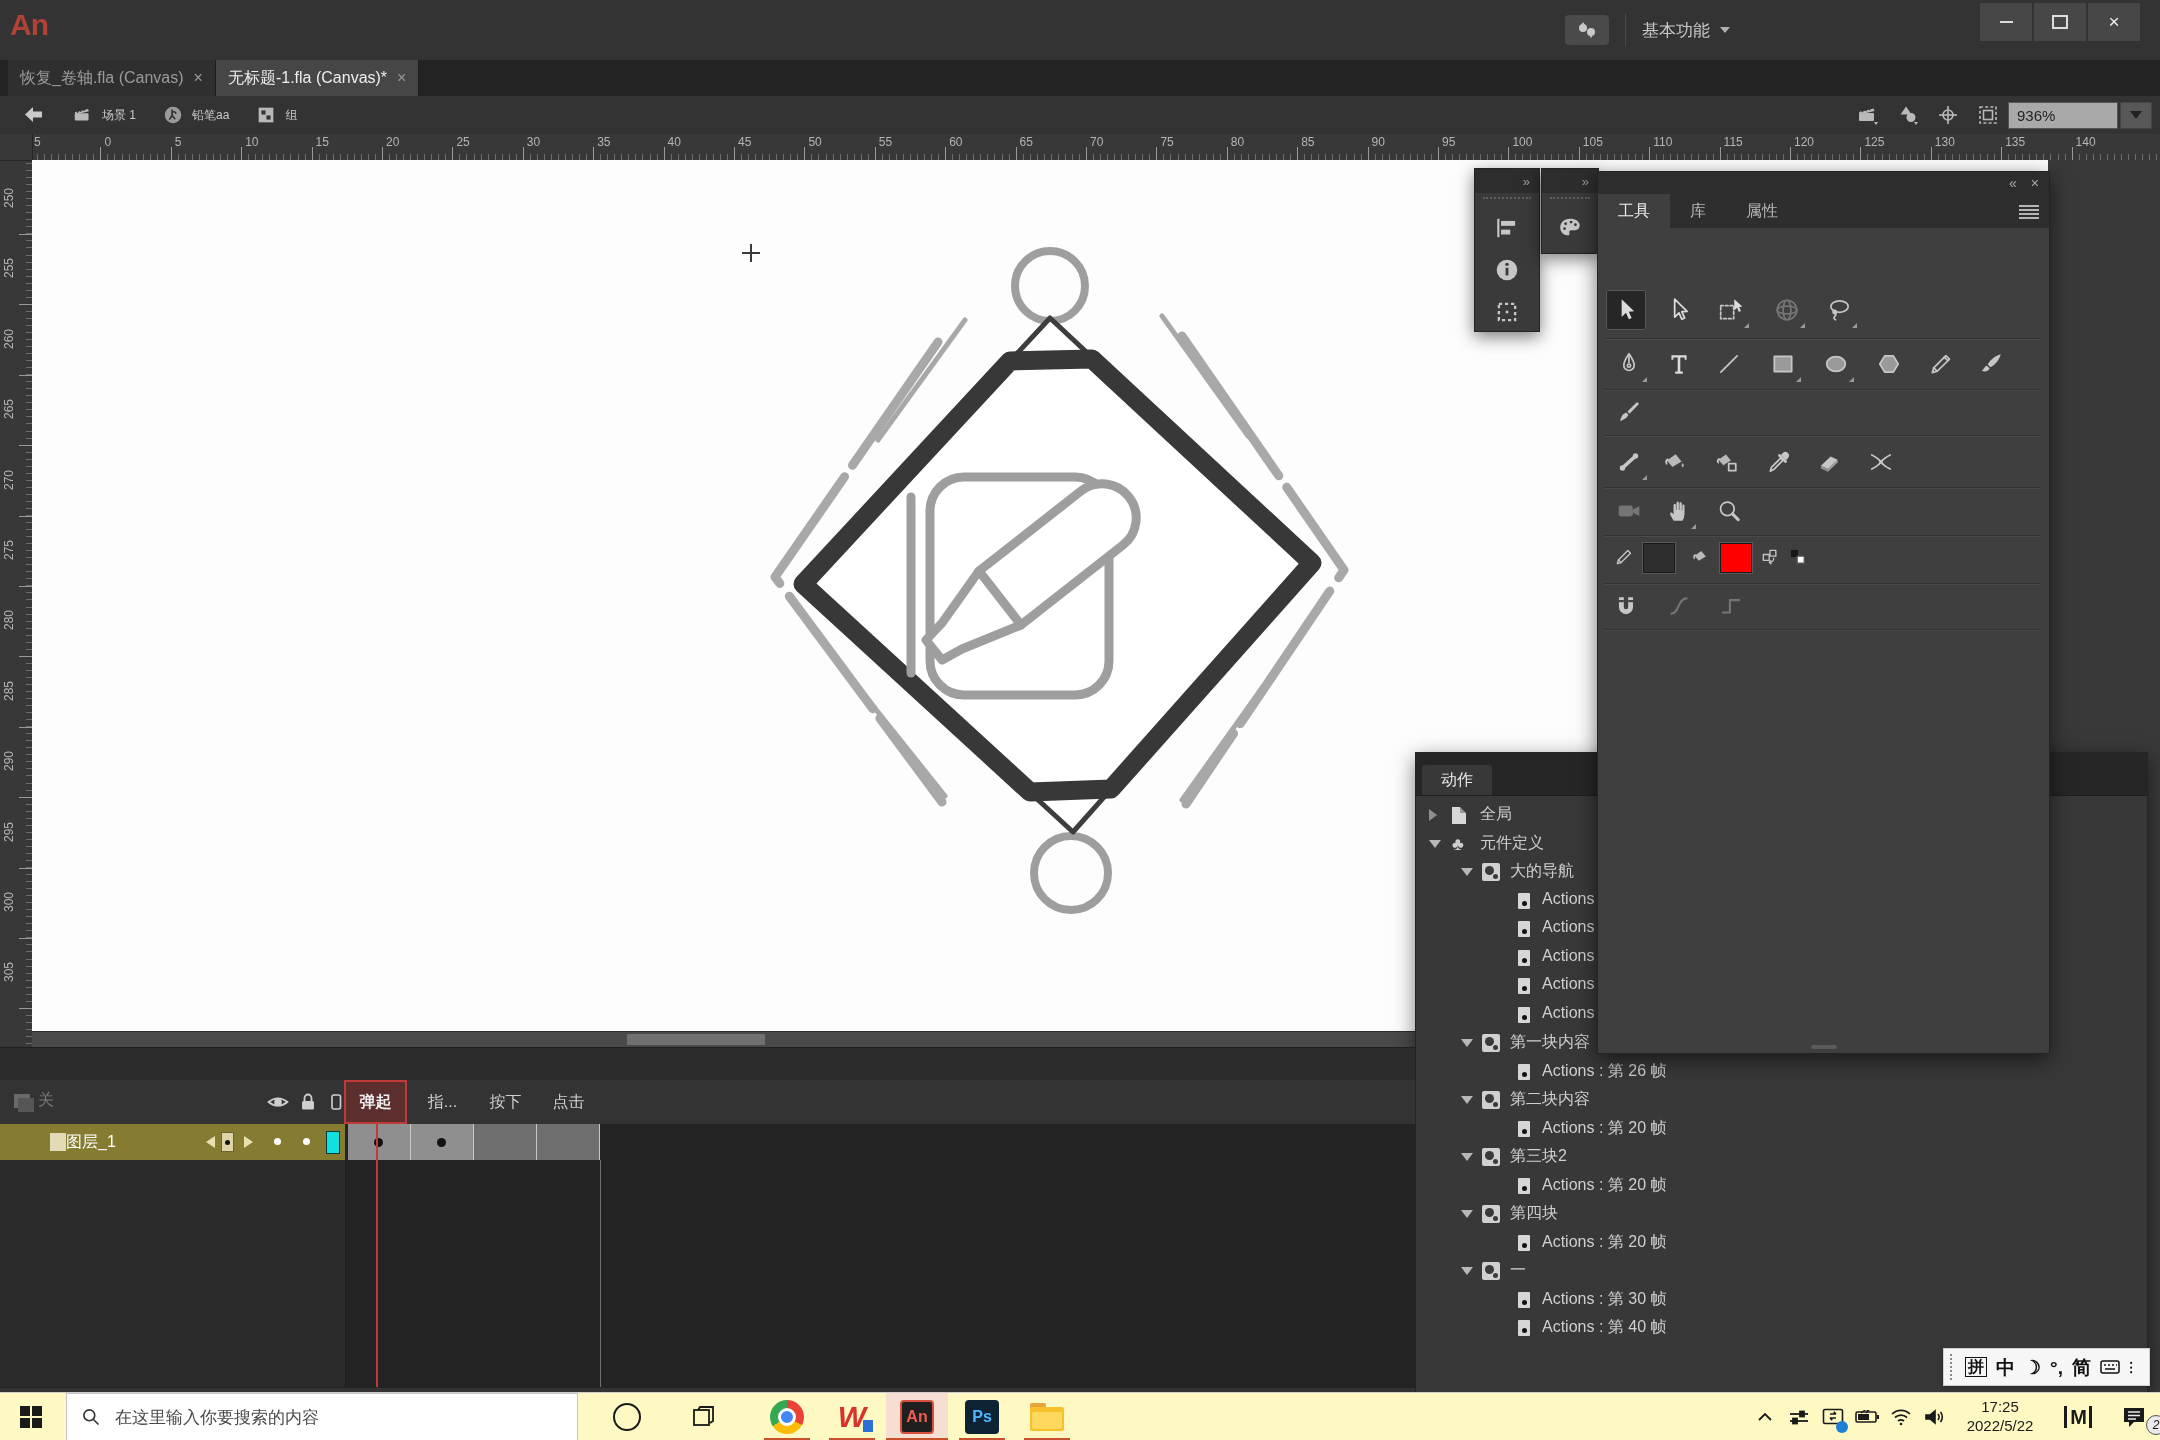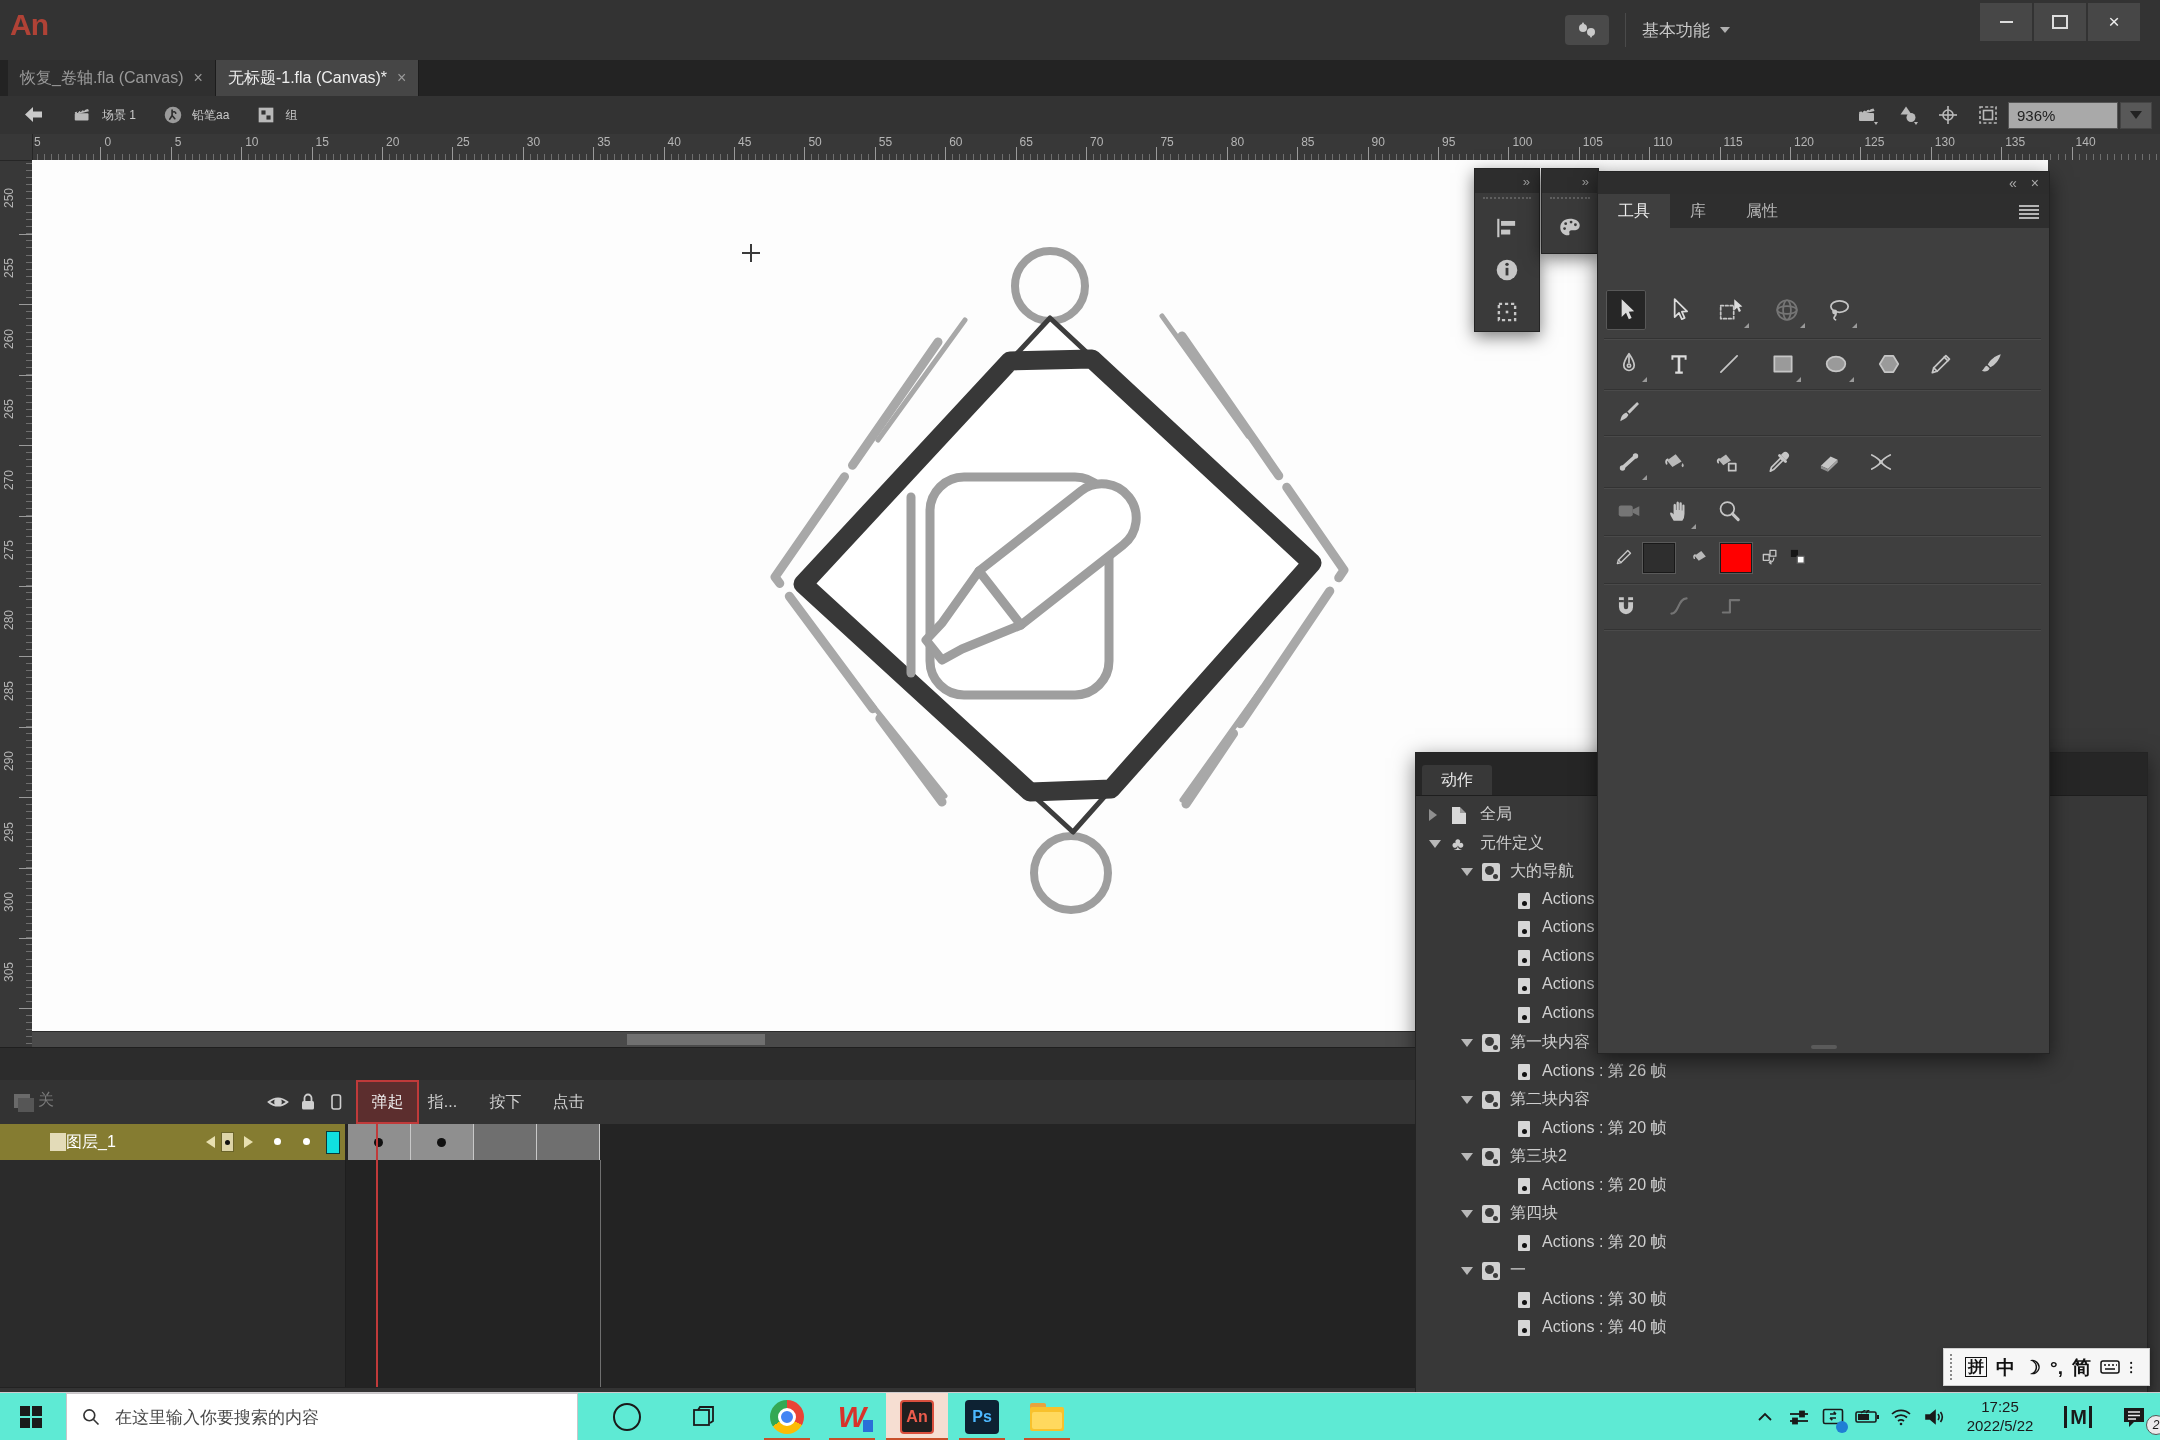--- a/index.html
+++ b/index.html
@@ -113,21 +113,21 @@
   #tl-colend{position:absolute;left:600px;top:0;width:1px;height:227px;background:#6f6f6f;}
   #playhead-line{position:absolute;left:376px;top:74px;width:2px;height:265px;background:#c03a3a;}
   #tl-bottom{position:absolute;left:0;top:339px;width:1415px;height:36px;background:#333;border-top:1px solid #222;display:flex;align-items:center;}
   .tlb-ico{width:30px;height:26px;display:flex;align-items:center;justify-content:center;}
   .tlb-num{font-size:15px;color:#d8a22e;border-bottom:1px dotted #8a6a1a;padding:0 2px;}
   .tlb-fps{font-size:15px;color:#8a8a8a;border-bottom:1px dotted #5a5a5a;padding:0 2px;}
   #tl-scroll{position:absolute;left:880px;top:347px;width:535px;height:18px;background:#262626;display:flex;align-items:center;}
   #tl-thumb{position:absolute;left:26px;top:2px;width:326px;height:14px;background:#5a5a5a;}
 
   
-  #taskbar{left:0;top:1392px;width:2160px;height:48px;background:#5eead4;border-top:1px solid #cfcccf;color:#1a1a1a;}
+  #taskbar{left:0;top:1392px;width:2160px;height:48px;background:#fef9c3;border-top:1px solid #cfcccf;color:#1a1a1a;}
   #tb-search{position:absolute;left:66px;top:0;width:512px;height:48px;background:#fff;border:1px solid #c9c6c9;box-sizing:border-box;display:flex;align-items:center;gap:14px;padding:0 14px;}
   #tb-search span{font-size:17px;color:#4a4a4a;}
   .tb-app{position:absolute;top:0;width:62px;height:48px;display:flex;align-items:center;justify-content:center;}
   .tb-app .underline{position:absolute;bottom:0;left:8px;right:8px;height:3px;background:#c8502a;}
   .tb-app.active{background:#f6ded2;}
   .tb-app.active .underline{left:0;right:0;background:#c8502a;}
   #tray{position:absolute;right:0;top:0;height:48px;display:flex;align-items:center;}
   .tray-ico{width:34px;height:48px;display:flex;align-items:center;justify-content:center;}
   #clock{width:96px;text-align:center;font-size:15px;line-height:1.25;}
   #ime-m{font-size:20px;font-weight:bold;letter-spacing:-1px;}
@@ -825,21 +825,21 @@
             <rect x="6" y="11" width="12" height="8.5" rx="1.5" fill="#cfcfcf"></rect>
             <path d="M8.5 11 V8 a3.5 3.5 0 0 1 7 0 V11" stroke="#cfcfcf" stroke-width="1.8" fill="none"></path>
           </svg>
       </span>
       <span class="tl-hico" style="left:324px;">
         <svg width="24" height="24" viewBox="0 0 24 24" fill="none" stroke="#cfcfcf" stroke-width="1.6">
             <rect x="8" y="5" width="8.5" height="14" rx="2"></rect>
           </svg>
       </span>
       <div id="frame-headers">
-          <div class="fcol-label current" style="left: 356px; width: 63px;">弹起</div>
+          <div class="fcol-label current" style="left: 344px; width: 63px; font-weight: bold;">弹起</div>
           <div class="fcol-label" style="left: 411px; width: 63px;">指...</div>
           <div class="fcol-label" style="left: 474px; width: 63px;">按下</div>
           <div class="fcol-label" style="left: 537px; width: 63px;">点击</div>
         </div>
     </div>
 
     <div id="layer-row">
       <div id="layer-left">
         <span style="margin-left:50px;display:inline-block;width:16px;height:18px;background:#e3dbb8;position:relative;"></span>
         <span style="">图层_1</span>

